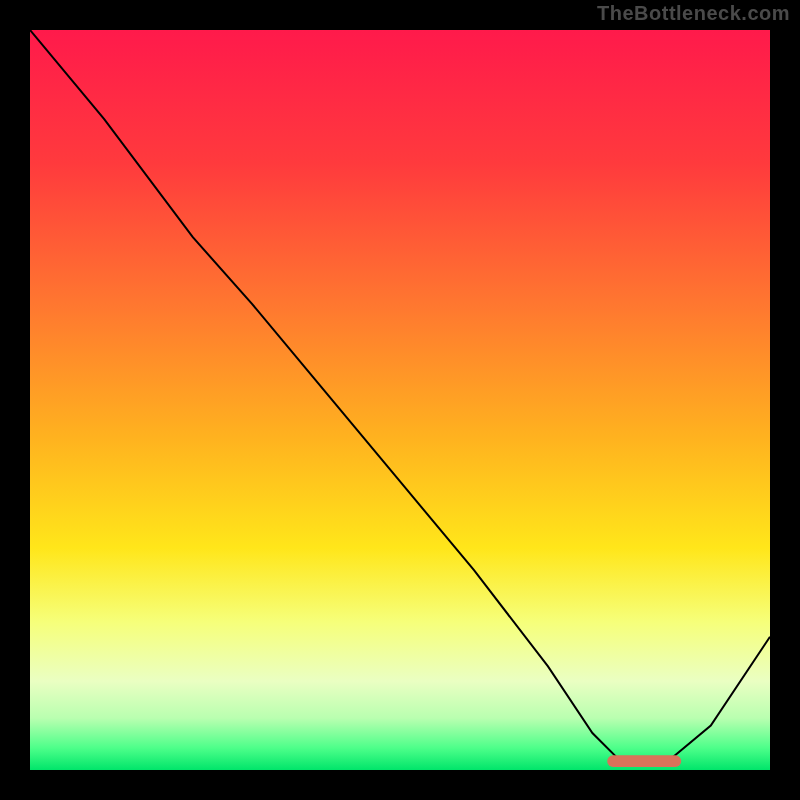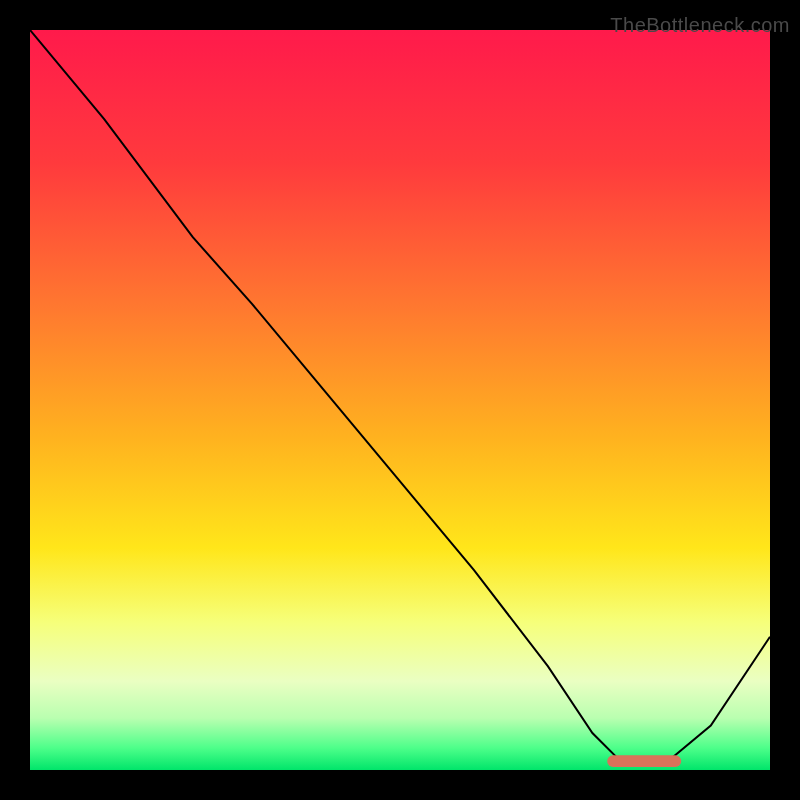--- a/index.html
+++ b/index.html
@@ -16,24 +16,23 @@
     width: 800px;
     height: 800px;
     background: #000;
   }
   .watermark {
     position: absolute;
     top: 2px;
     right: 10px;
     color: #4a4a4a;
     font-size: 20px;
-    font-weight: normal;
+    font-weight: bold;
     letter-spacing: 0.5px;
     z-index: 20;
-    margin-top: 12px;
   }
   .plot-area {
     position: absolute;
     left: 30px;
     top: 30px;
     width: 740px;
     height: 740px;
     overflow: hidden;
   }
   .plot-area svg {

